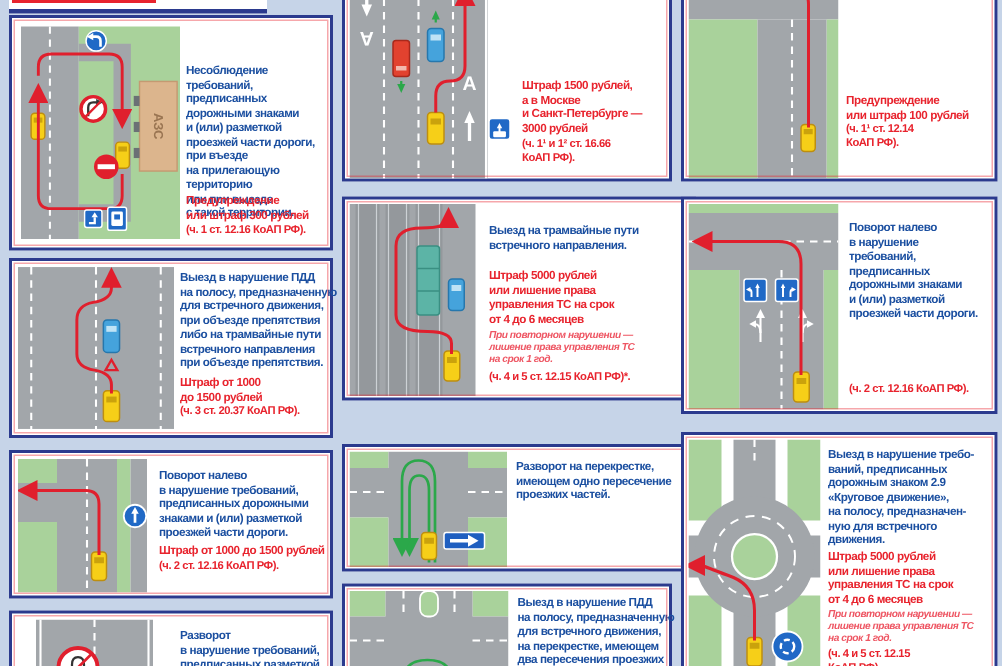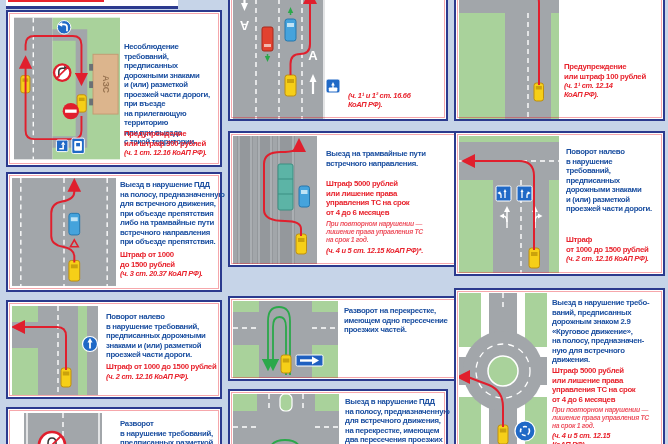--- a/index.html
+++ b/index.html
@@ -4,21 +4,21 @@
 <style>
   html,body{margin:0;padding:0}
   #stage{position:relative;width:668px;height:444px;background:#c6d4e8;overflow:hidden;
          font-family:"Liberation Sans",sans-serif}
   .panel{position:absolute;background:#fff;border:2px solid #2b3a8e;box-sizing:border-box}
   .panel::after{content:"";position:absolute;inset:1px;border:1px solid rgba(232,35,45,.40);pointer-events:none}
   .dia{position:absolute}
   .txt{position:absolute;white-space:pre;font-weight:bold;letter-spacing:-0.3px}
   .desc{color:#1b4fa0;font-size:7.8px;line-height:1.22}
   .pen{color:#e8232d;font-size:7.8px;line-height:1.22}
-  .law{color:#e8232d;font-size:7.5px;font-style:italic;line-height:1.2}
+  .law{color:#e8232d;font-size:7.5px;line-height:1.2}
   .note{color:#ee5663;font-size:6.8px;font-style:italic;line-height:1.2}
   .ok{color:#00a14b;font-size:7.8px;line-height:1.22}
   .rd{fill:#a2a6aa}.rd2{fill:#94989c}.gr{fill:#a9d29b}
   .ln{stroke:#fff;stroke-width:1.4;fill:none}
   .lnd{stroke:#fff;stroke-width:1.4;fill:none;stroke-dasharray:5 4}
   .red{stroke:#e01f2d;stroke-width:2;fill:none}
   .gl{stroke:#2ba84a;stroke-width:1.8;fill:none}
   .cy{fill:#f6cf18;stroke:#bd8e10;stroke-width:1}
   .cb{fill:#45a3dc;stroke:#2677ad;stroke-width:1}
   .cr{fill:#e2422f;stroke:#a8291c;stroke-width:1}
@@ -144,20 +144,24 @@
           <rect x="54" y="116" width="7" height="4" fill="#caa20c"></rect>
         </g>
       <path class="red" d="M57.5,112 V101 Q57.5,91 67,91 Q77,91 77,81 V34" marker-end="url(#a2)"></path>
       <g>
         <rect x="93" y="116" width="14" height="14" rx="2" fill="#2069c6" stroke="#fff" stroke-width="1"></rect>
         <line x1="100" y1="126" x2="100" y2="122" stroke="#fff" stroke-width="1.3"></line>
           <path d="M98.2,122.5 L100,119 L101.8,122.5 Z" fill="#fff"></path>
         <rect x="95.8" y="124.5" width="8.5" height="4" rx="0.8" fill="#fff"></rect>
       </g>
     </svg>
+    <div class="txt pen" style="left:118px;top:92px">Штраф 1500 рублей,
+а в Москве
+и Санкт-Петербурге —
+3000 рублей</div>
     <div class="txt law" style="left:118px;top:131px">(ч. 1¹ и 1² ст. 16.66
 КоАП РФ).</div>
   </div>
 
   <div class="panel" style="left:454px;top:-42px;width:211px;height:163px">
     <svg class="dia" style="left:3px;top:3px" width="100" height="156" viewBox="0 0 100 156">
       <defs>
           <marker id="a3" markerWidth="7" markerHeight="7" refX="3.5" refY="3.5" orient="auto">
             <path d="M0,0L7,3.5L0,7Z" fill="#e01f2d"></path>
           </marker>
@@ -304,22 +308,20 @@
         </g>
       <path class="red" d="M75,114 V40 Q75,25 60,25 H9" marker-end="url(#a6)"></path>
     </svg>
     <div class="txt desc" style="left:110px;top:14px">Поворот налево
 в нарушение
 требований,
 предписанных
 дорожными знаками
 и (или) разметкой
 проезжей части дороги.</div>
-    <div class="txt pen" style="left:110px;top:102px">Штраф
-от 1000 до 1500 рублей</div>
     <div class="txt law" style="left:110px;top:121px">(ч. 2 ст. 12.16 КоАП РФ).</div>
   </div>
 
   <div class="panel" style="left:6px;top:300px;width:216px;height:99px">
     <svg class="dia" style="left:4px;top:4px" width="86" height="89" viewBox="0 0 86 89">
       <defs>
           <marker id="a7" markerWidth="7" markerHeight="7" refX="3.5" refY="3.5" orient="auto">
             <path d="M0,0L7,3.5L0,7Z" fill="#e01f2d"></path>
           </marker>
         </defs>

